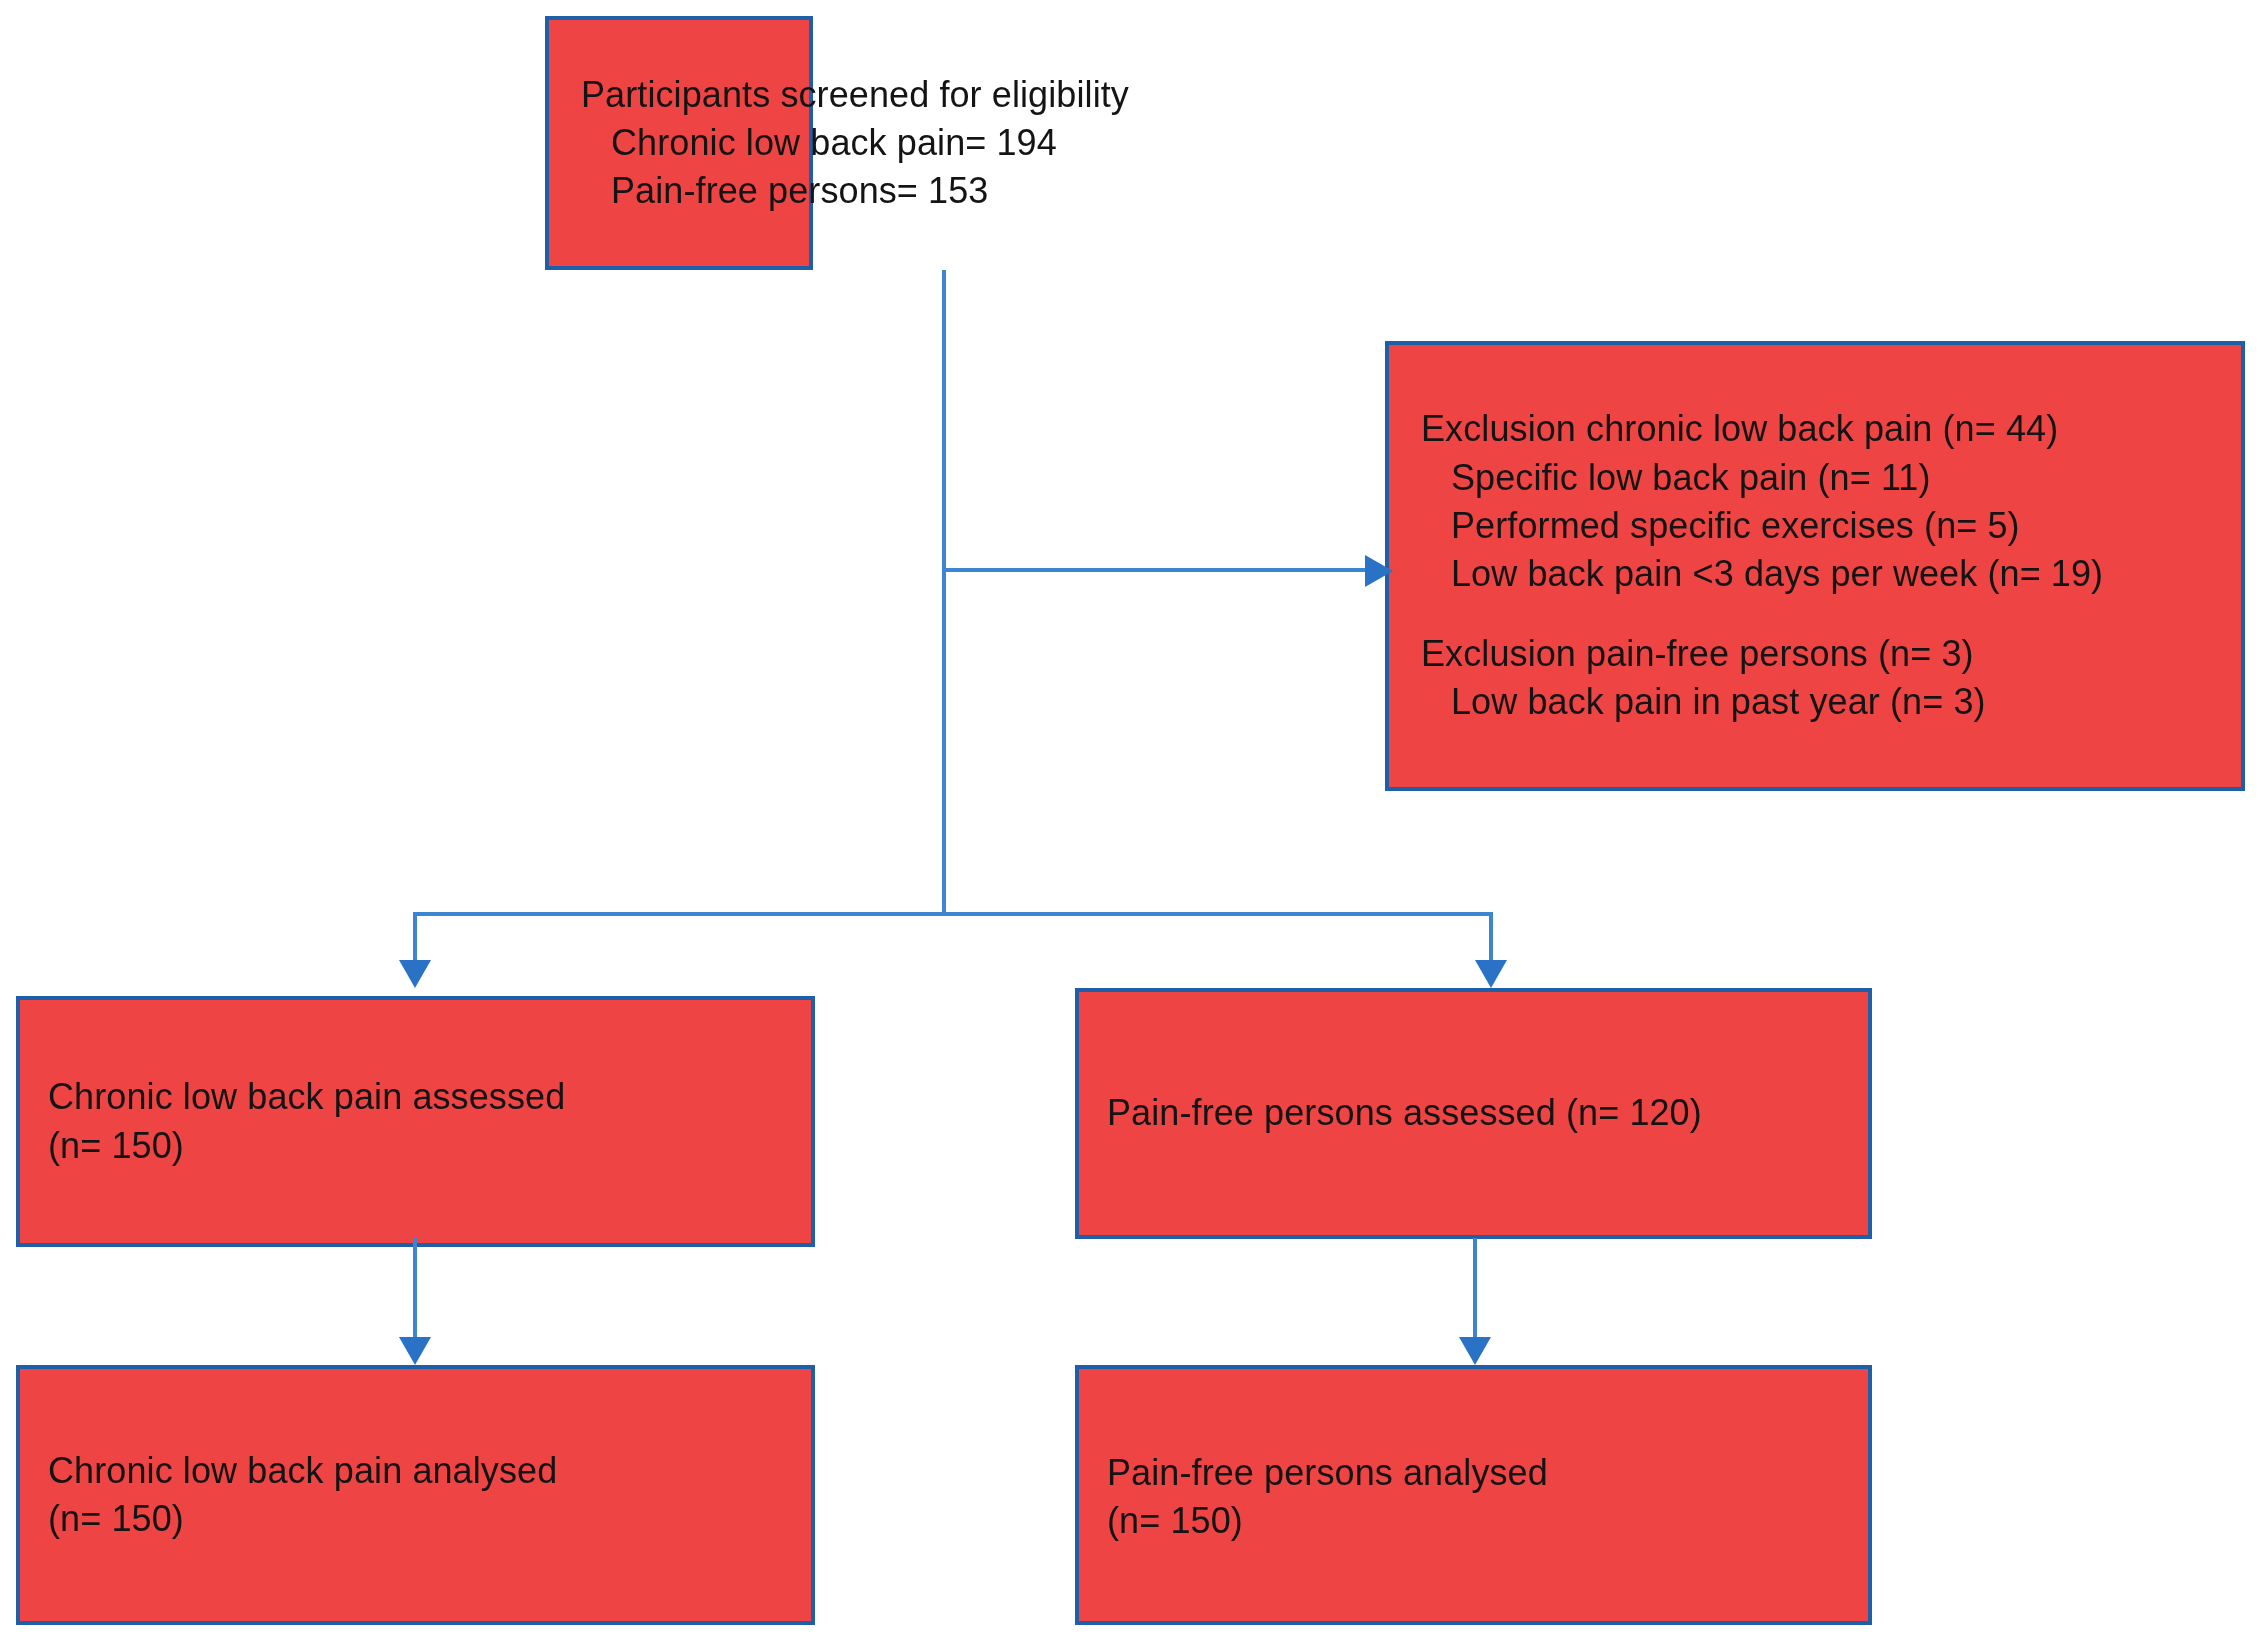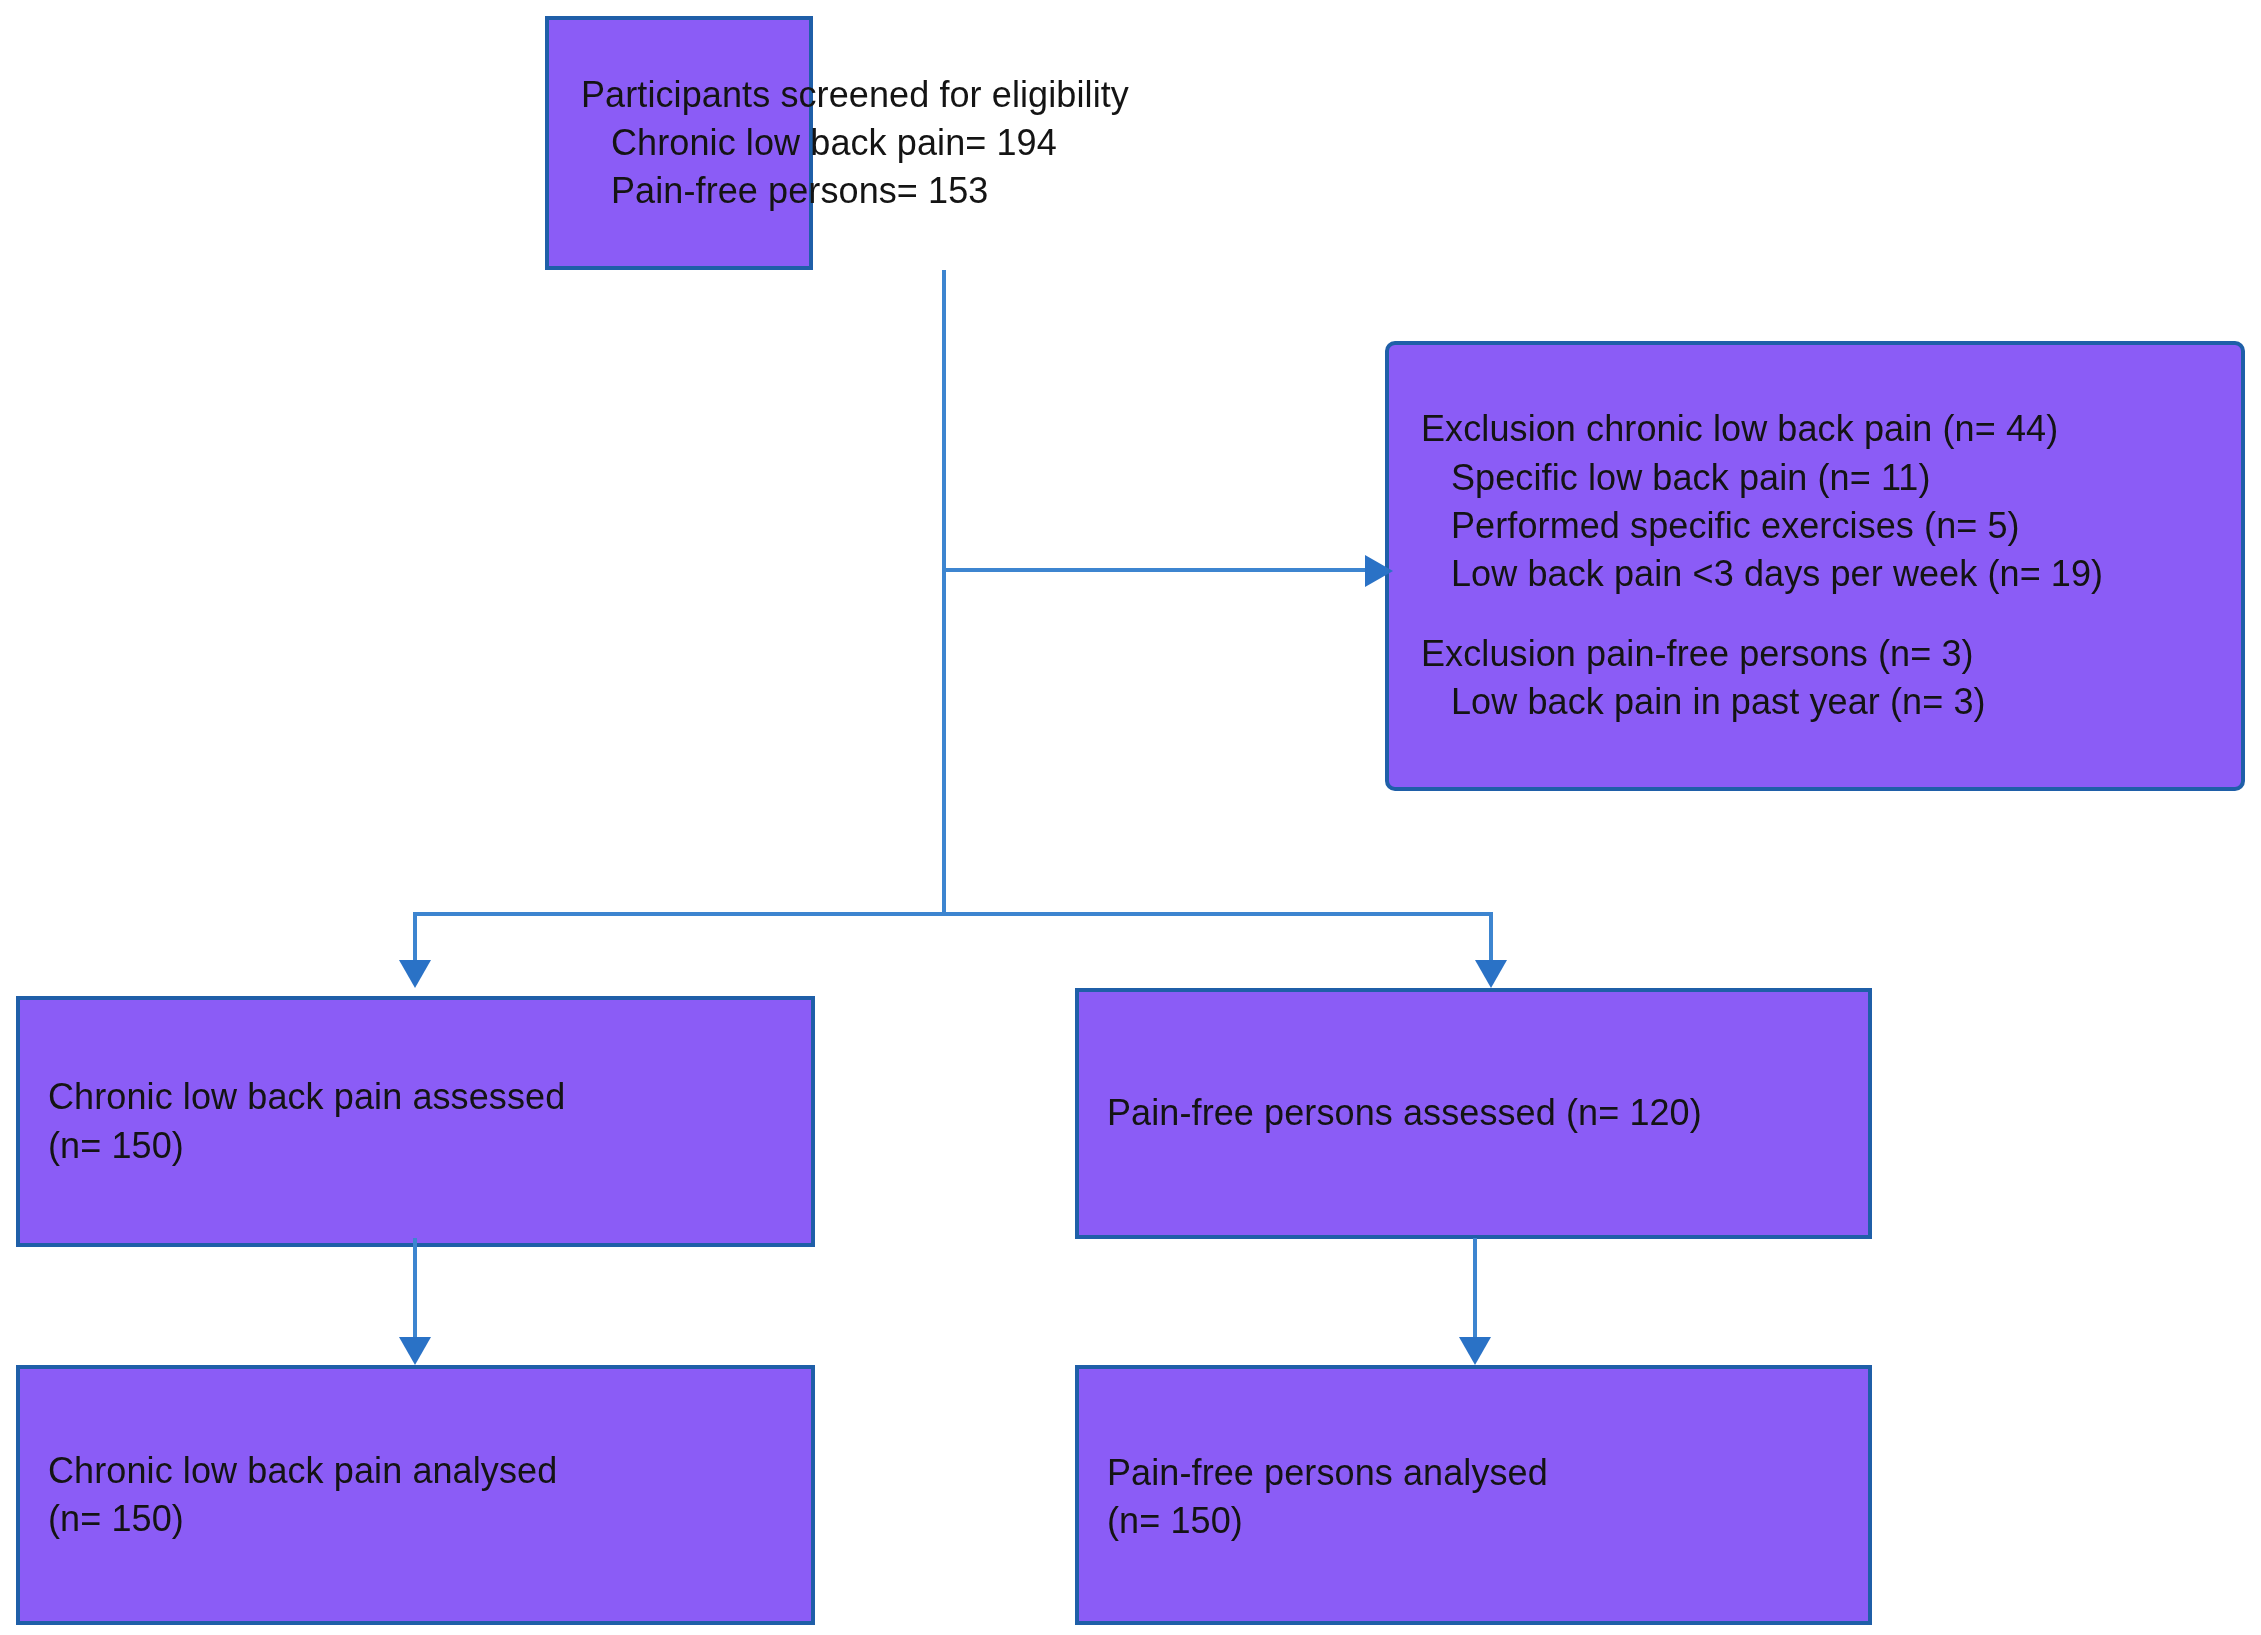--- a/index.html
+++ b/index.html
@@ -13,21 +13,21 @@
   #flow-root {
     position: relative;
     width: 2261px;
     height: 1635px;
     background: #ffffff;
     overflow: hidden;
   }
   .node {
     position: absolute;
     box-sizing: border-box;
-    background: #8b5cf6;
+    background: #ef4444;
     border: 4px solid #1f5fa8;
     display: flex;
     flex-direction: column;
     justify-content: center;
   }
   .node-lines {
     display: block;
     width: 100%;
   }
   .line {
@@ -42,21 +42,20 @@
   .line.spacer { height: 32px; font-size: 0; line-height: 0; }
 
   
   #node-screened {
     left: 545px; top: 16px; width: 268px; height: 254px;
     padding: 0 0 0 32px;
   }
   #node-exclusion {
     left: 1385px; top: 341px; width: 860px; height: 450px;
     padding: 0 0 0 32px;
-    border-radius: 10px;
   }
   #node-clbp-assessed {
     left: 16px; top: 988px; width: 799px; height: 251px;
     padding: 0 16px 0 28px;
     margin-top: 8px;
   }
   #node-pf-assessed {
     left: 1075px; top: 988px; width: 797px; height: 251px;
     padding: 0 0 0 28px;
   }

